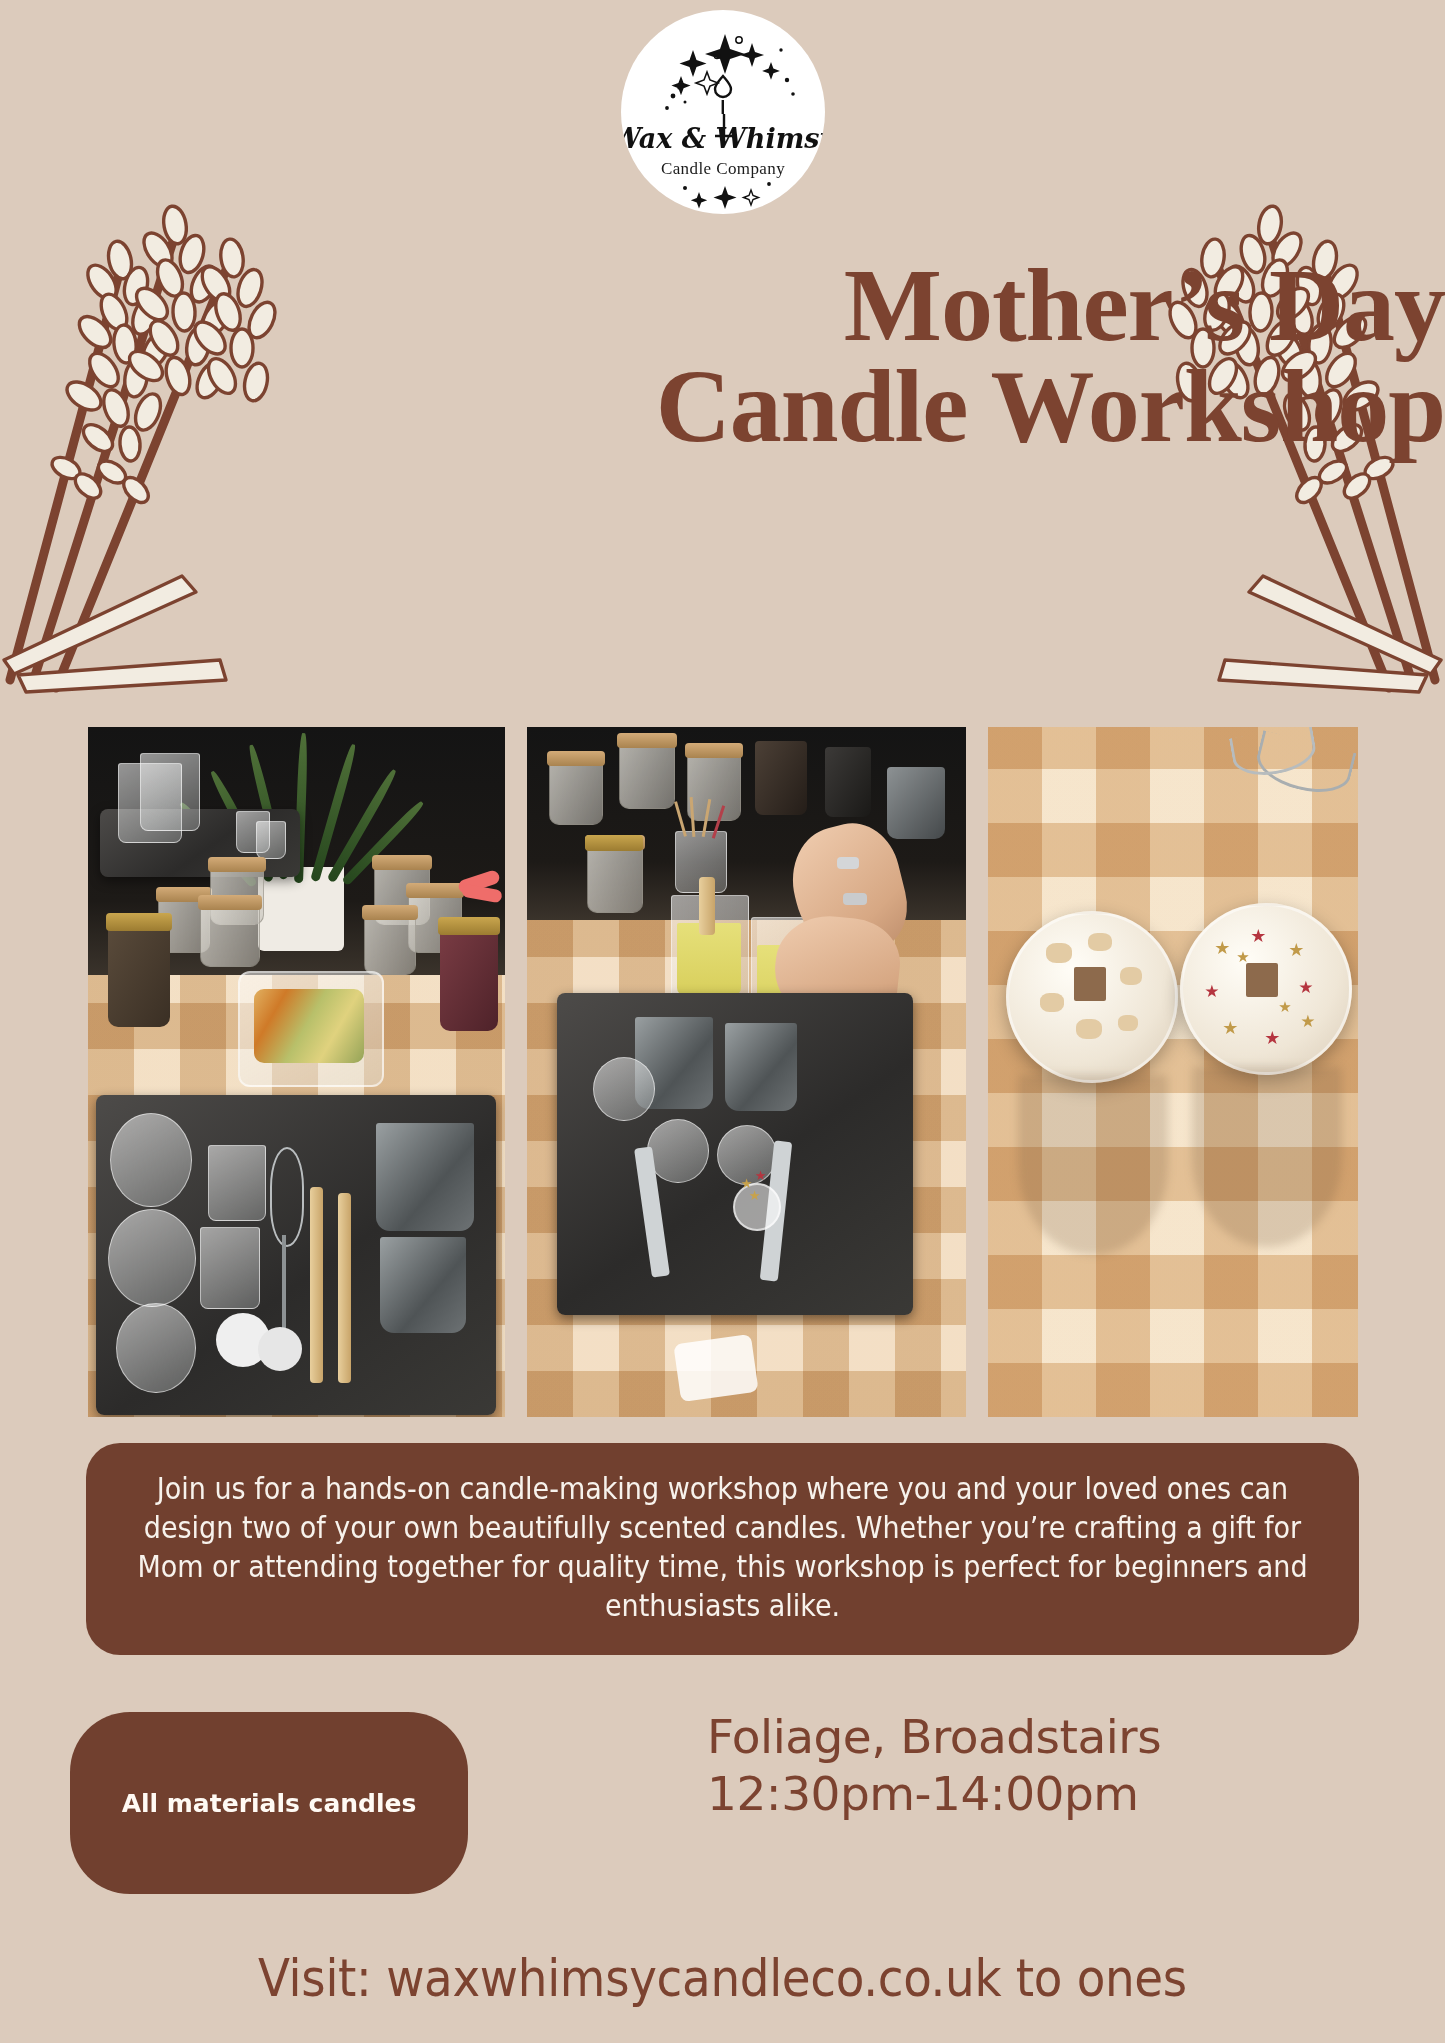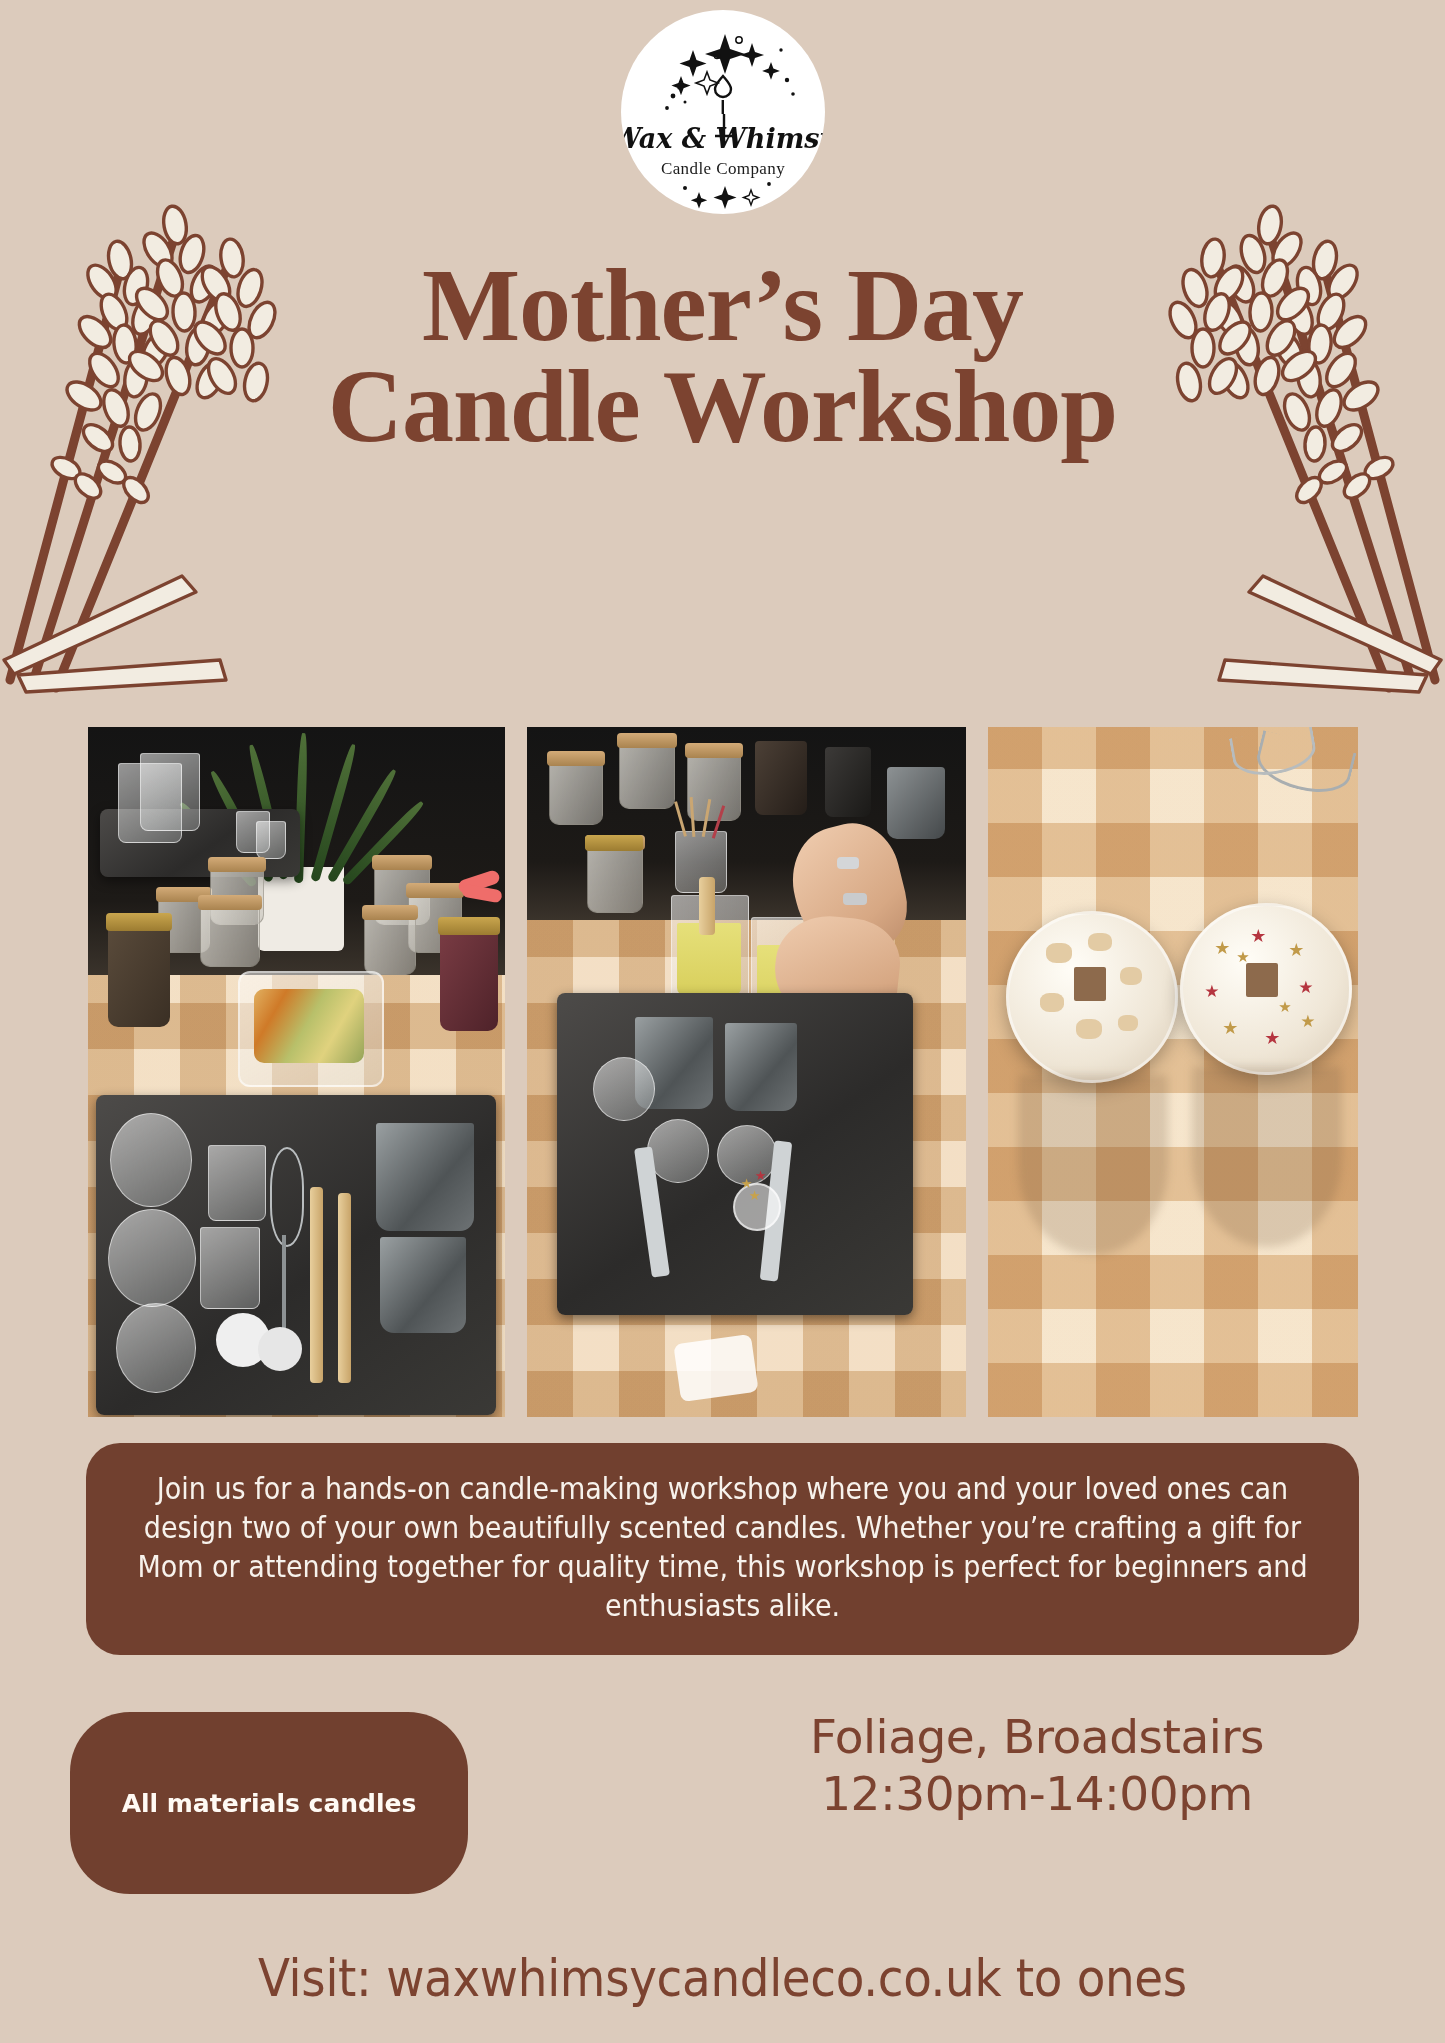--- a/index.html
+++ b/index.html
@@ -32,21 +32,21 @@
     font-size:27px;fill:#111;
   }
   .logo-sub{
     font-family:"Liberation Serif", serif;
     font-size:17px;fill:#1b1b1b;letter-spacing:.4px;
   }
 
   
   .headline{
     position:absolute;left:0;right:0;top:185px;
-    text-align:center;z-index:4;
+    text-align:right;z-index:4;
     font-family:"Liberation Serif", serif;
     color:#7c4330;
     font-size:104px;
     line-height:.97;
     letter-spacing:-1px;
   }
   .headline .l1{display:block;}
   .headline .l2{display:block;}
 
   .tagline{
@@ -177,21 +177,21 @@
   }
   .price-note{
     color:#fffaf4;font-weight:700;
     font-family:"DejaVu Sans", sans-serif;
     font-size:25px;line-height:1;
   }
 
   
   .details{
     position:absolute;right:78px;top:1708px;
-    width:660px;text-align:center;
+    width:660px;
     color:#7c4330;z-index:4;
     font-family:"DejaVu Sans", sans-serif;
     font-size:47px;line-height:1.22;
     letter-spacing:-.5px;
   }
   .details div{display:block;}
 
   .footer{
     position:absolute;left:0;right:0;top:1948px;
     text-align:center;color:#7c4330;z-index:4;

